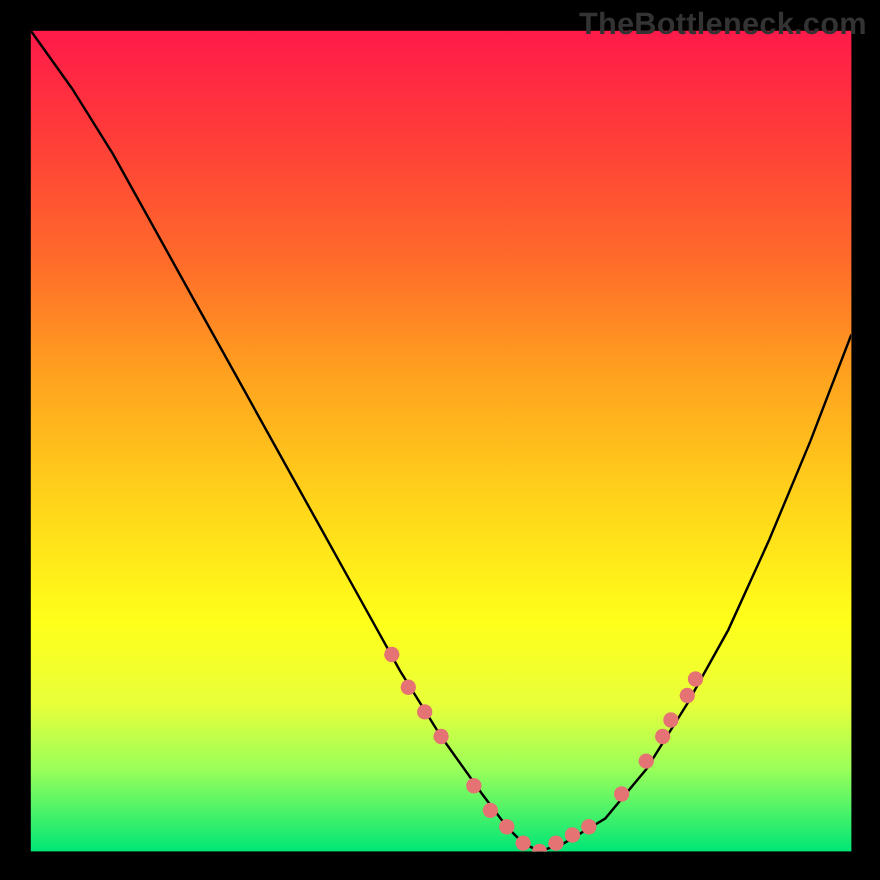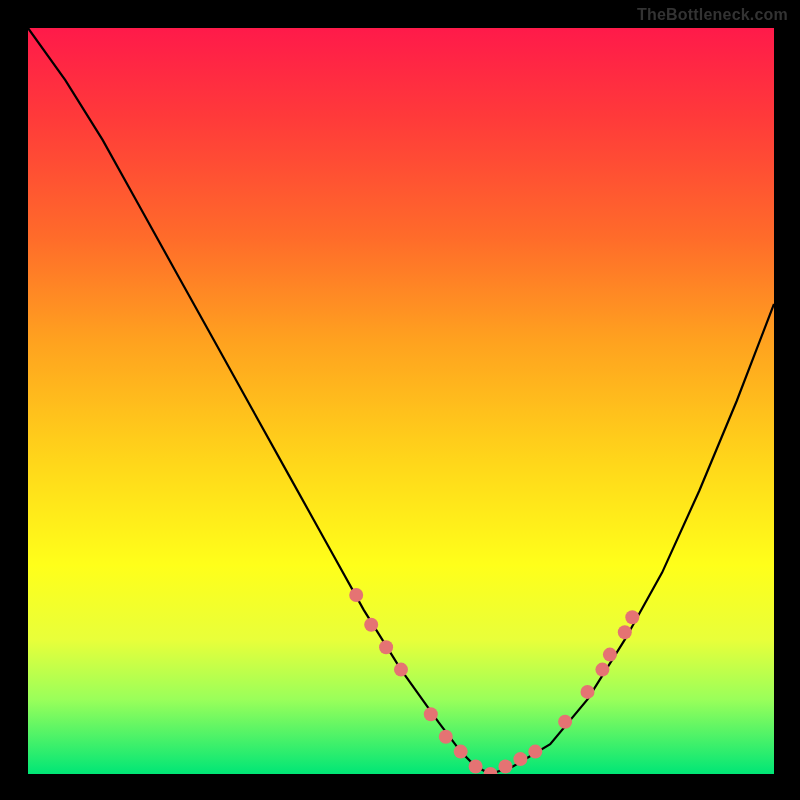--- a/index.html
+++ b/index.html
@@ -20,21 +20,21 @@
       #ffff1a 72%,
       #e8ff3a 82%,
       #9aff5a 90%,
       #00e676 100%);
   }
   .watermark {
     position: absolute;
     top: 6px;
     right: 12px;
     font-family: Arial, Helvetica, sans-serif;
-    font-size: 16px;
+    font-size: 28px;
     font-weight: 600;
     color: #333;
     letter-spacing: 0.2px;
   }
   svg.overlay {
     position: absolute;
     top: 28px;
     left: 28px;
     width: 746px;
     height: 746px;

